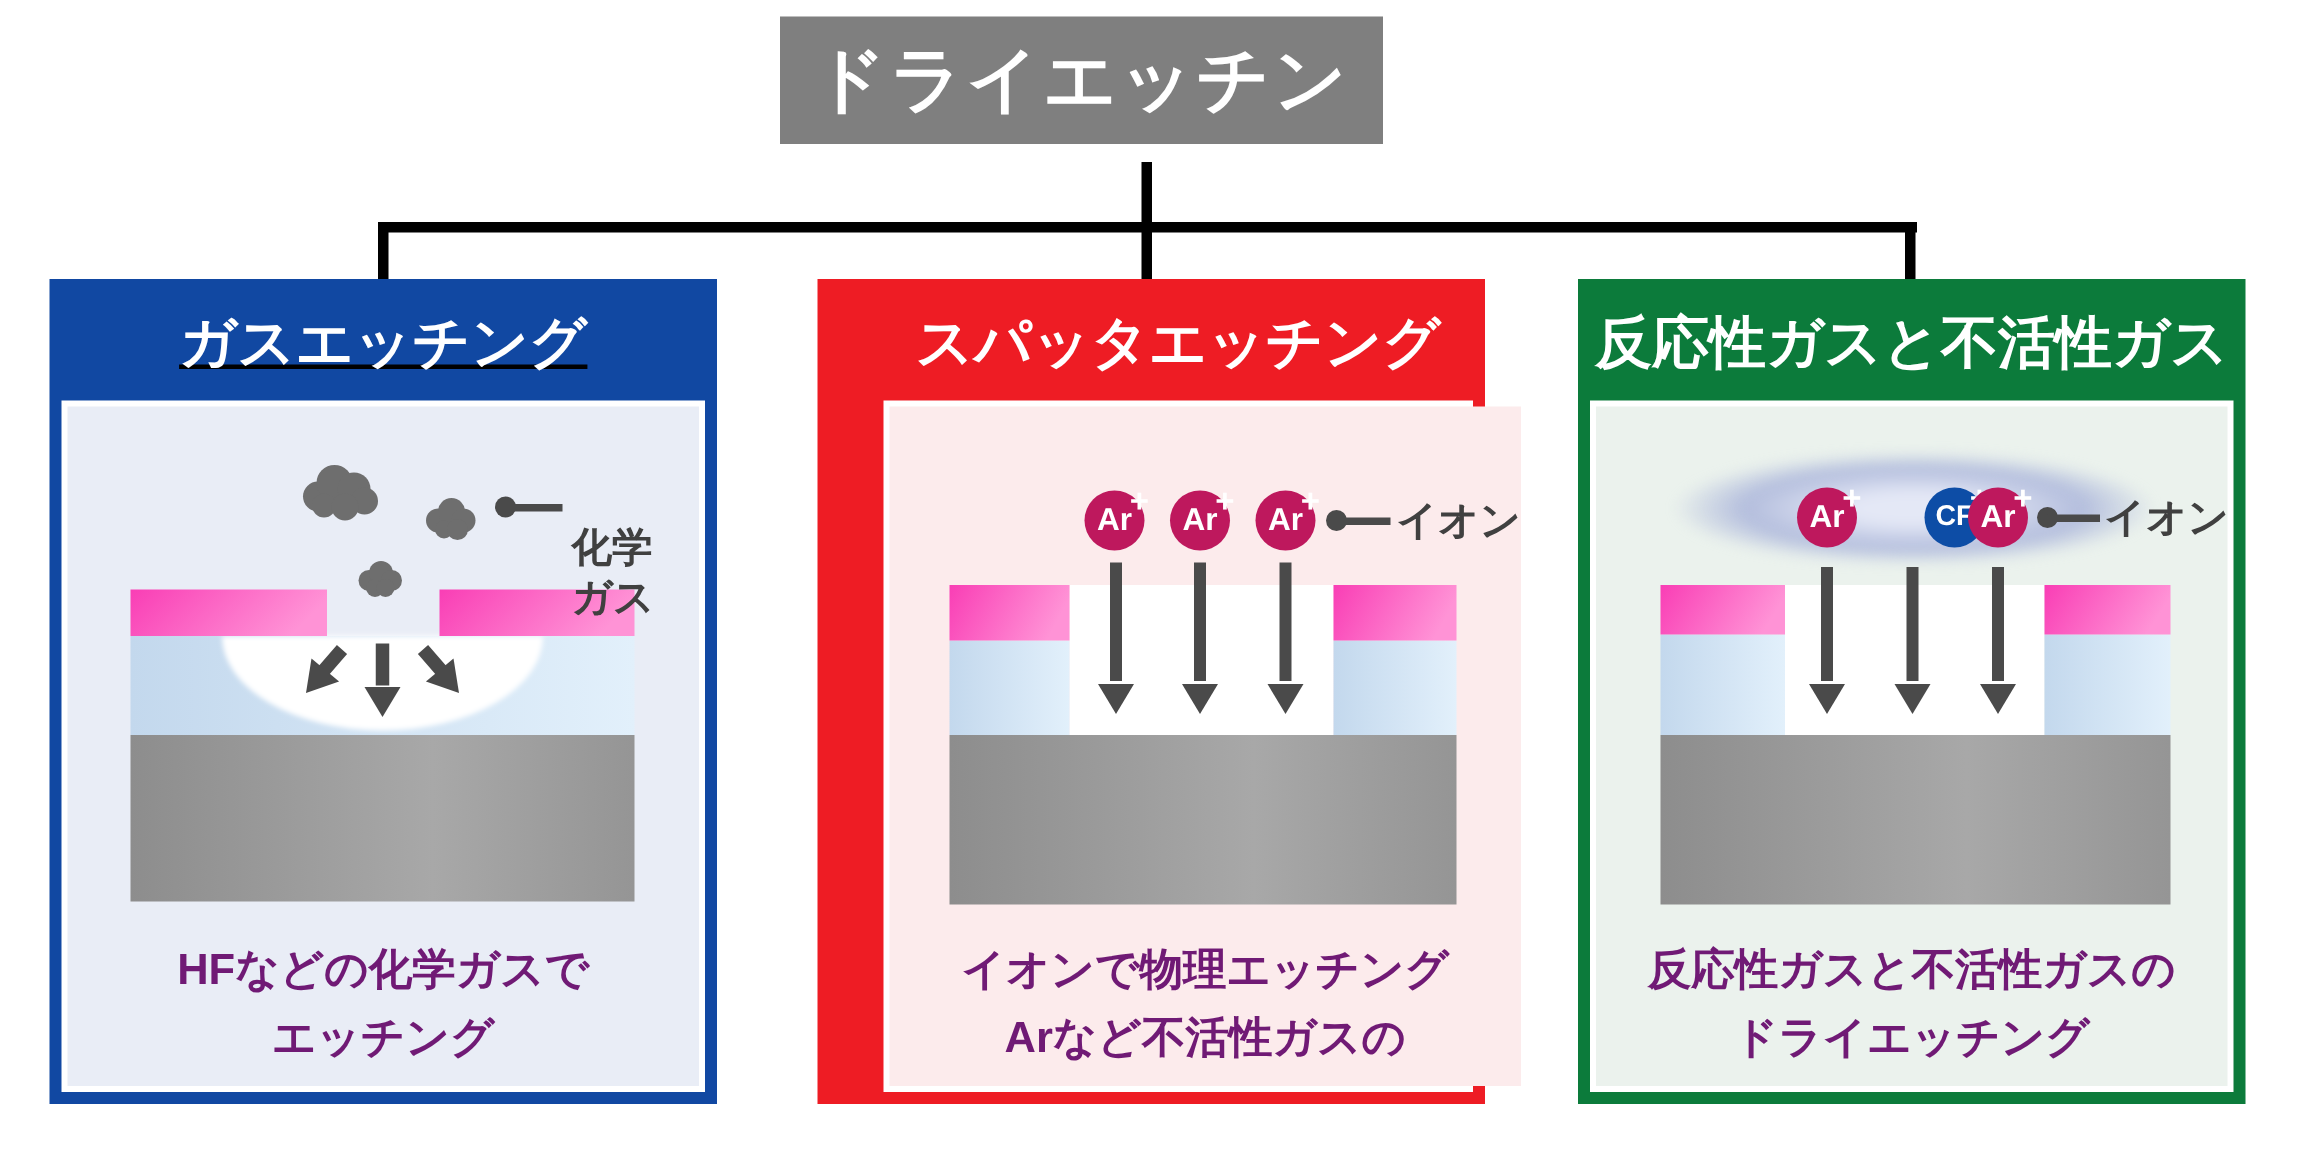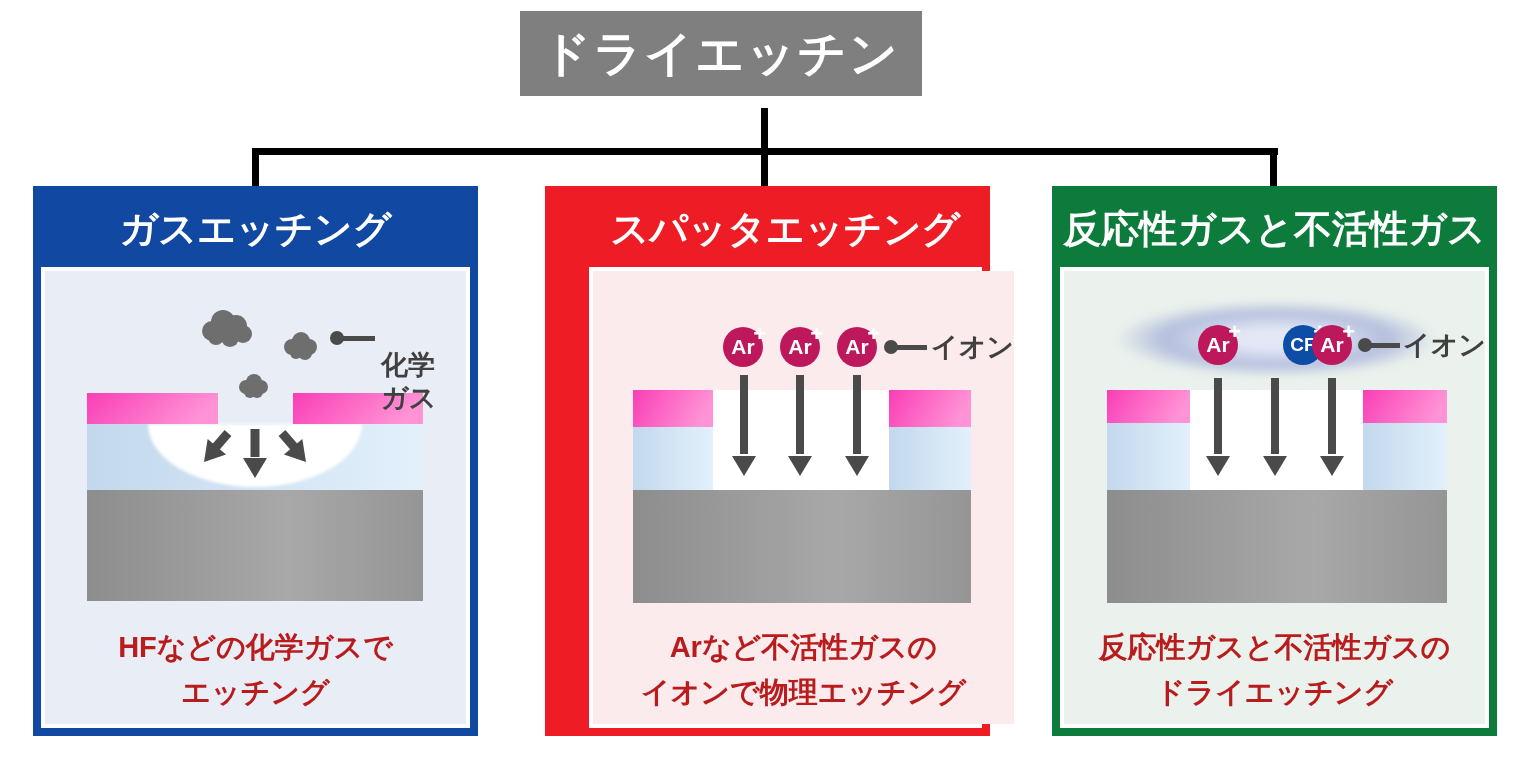--- a/index.html
+++ b/index.html
@@ -29,39 +29,39 @@
   .ion{position:absolute;width:40px;height:40px;border-radius:50%;color:#ffffff;
        display:flex;align-items:center;justify-content:center;font-size:21px;}
   .ion.orange{background:#be185d;}
   .ion.navy{background:#0d4da6;font-size:19px;margin-left:28px;}
   .ion .plus{position:absolute;top:-6px;right:-3px;font-size:22px;}
   
   .plasma{position:absolute;left:51px;top:30px;width:322px;height:76px;border-radius:50%;
           background:radial-gradient(closest-side,#e4e8f6 25%,#b4bedd 70%,rgba(180,190,221,0) 100%);
           filter:blur(4px);}
   
-  .caption{position:absolute;left:0;right:0;top:354px;text-align:center;color:#b91c1c;
+  .caption{position:absolute;left:0;right:0;top:354px;text-align:center;color:#701a75;
            font-size:29px;line-height:45px;white-space:nowrap;}
 </style>
 </head>
 <body>
 
 <div class="canvas">
 
   <div class="title-box">
     <span>ドライエッチング</span>
   </div>
 
   <div class="cline" style="left:761px;top:108px;width:7px;height:44px;"></div>
   <div class="cline" style="left:252px;top:148px;width:1026px;height:7px;"></div>
   <div class="cline" style="left:252px;top:148px;width:7px;height:40px;"></div>
   <div class="cline" style="left:761px;top:148px;width:7px;height:40px;"></div>
   <div class="cline" style="left:1270px;top:148px;width:7px;height:40px;"></div>
 
-  <section class="panel blue" style="left:33px;">
+  <section class="panel blue" style="left:33px;text-decoration:underline;">
     <header class="panel-header">ガスエッチング</header>
     <div class="panel-body">
       <div class="panel-inner">
 
         <svg class="diagram" width="421" height="453" viewBox="0 0 421 453">
           <defs>
             <linearGradient id="pk1" x1="0" y1="0" x2="1" y2="0.25">
               <stop offset="0" stop-color="#f93eb5"></stop>
                 <stop offset="1" stop-color="#ff93d6"></stop>
             </linearGradient>
@@ -201,22 +201,22 @@
         <div class="ion orange" style="left:244px;top:56px;">
           <span>Ar</span>
           <span class="plus">+</span>
         </div>
 
         <div class="pointer-dot" style="left:291px;top:69px;"></div>
         <div class="pointer-line" style="left:298px;top:74px;width:36px;"></div>
         <div class="side-label" style="left:338px;top:60px;">イオン</div>
 
         <div class="caption">
+          <div>イオンで物理エッチング</div>
           <div>Arなど不活性ガスの</div>
-          <div>イオンで物理エッチング</div>
         </div>
       </div>
     </div>
   </section>
 
   <section class="panel green" style="left:1052px;">
     <header class="panel-header">反応性ガスと不活性ガスの</header>
     <div class="panel-body">
       <div class="panel-inner">
 

